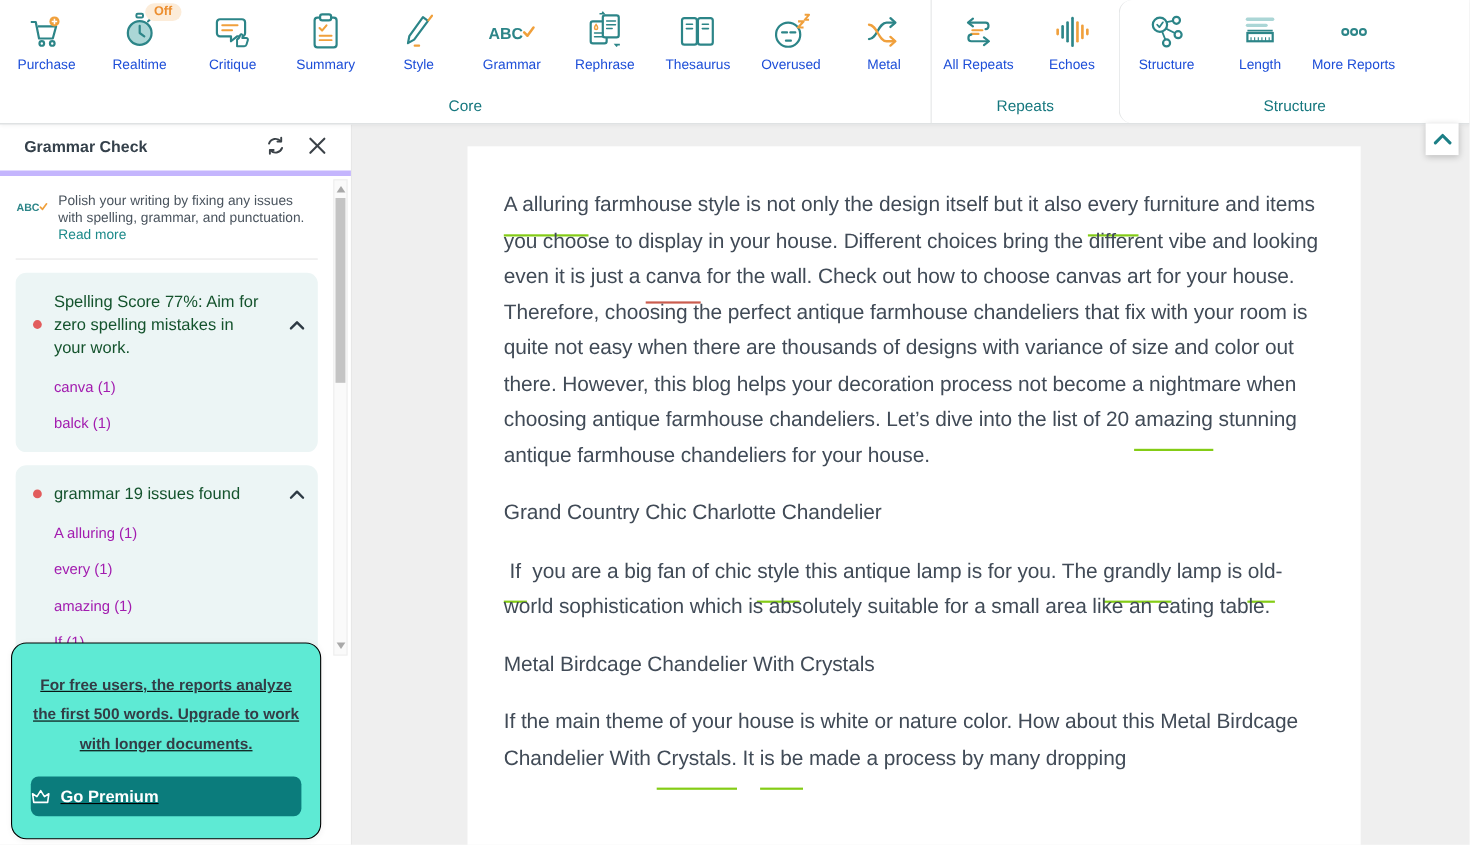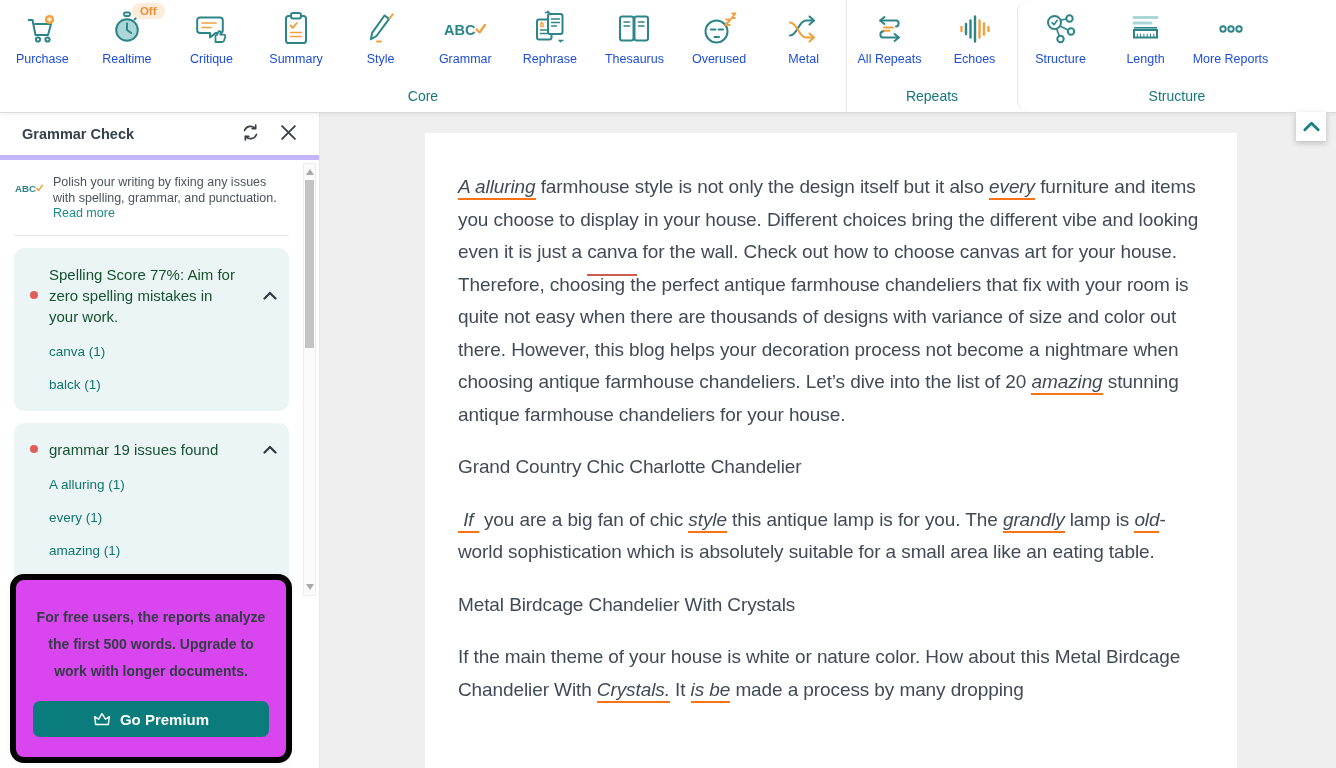--- a/index.html
+++ b/index.html
@@ -34,45 +34,45 @@
               display:flex; align-items:center; justify-content:center; }
   .sb-body { position:absolute; top:47px; left:14px; right:30px; bottom:163px; overflow:hidden; }
   .sb-intro { display:flex; gap:9px; padding:15px 2px 13px 0; border-bottom:1px solid #e6e6e6; }
   .sb-intro-text { font-size:12.5px; line-height:15.5px; color:#4a545e; }
   .sb-intro-text a { color:#1d8a8a; text-decoration:none; }
   .sb-card { background:#ecf5f5; border-radius:10px; margin-top:12px; padding:16px 12px 18px 16px; }
   .sb-card-header { display:flex; align-items:center; }
   .dot { width:8px; height:8px; border-radius:50%; background:#e25c5c; flex:none; }
   .sb-card-title { flex:1; max-width:205px; font-size:15px; line-height:21px; color:#14532d; padding:0 6px 0 11px; }
   .chev { flex:none; margin-left:auto; cursor:pointer; background:none; border:none; display:flex; }
-  .sb-item { font-size:13.5px; color:#0f766e; margin:16px 0 0 19px; cursor:pointer; line-height:17px; }
+  .sb-item { font-size:13.5px; color:#a21caf; margin:16px 0 0 19px; cursor:pointer; line-height:17px; }
 
   
   .sb-scrollbar { position:absolute; right:3px; top:50px; bottom:172px; width:13px;
                   background:#fafafa; border:1px solid #ededed; }
   .sb-scroll-up, .sb-scroll-down { position:absolute; left:2px; width:0; height:0;
                   border-left:4px solid transparent; border-right:4px solid transparent; }
   .sb-scroll-up { top:5px; border-bottom:6px solid #a9a9a9; }
   .sb-scroll-down { bottom:5px; border-top:6px solid #a9a9a9; }
   .sb-thumb { position:absolute; top:16px; left:1px; right:1px; height:168px; background:#c4c4c4; }
 
   
-  .premium { position:absolute; left:10px; right:27px; bottom:5px; background:#d946ef;
-             border:6px solid #000000; border-radius:14px; padding:24px 17px 20px;
-             box-shadow:0 1px 6px rgba(0,0,0,.05); text-align:center; }
+  .premium { position:absolute; left:10px; right:27px; bottom:5px; background:#5eead4;
+             border:1px solid #000000; border-radius:14px; padding:24px 17px 20px;
+             box-shadow:0 1px 6px rgba(0,0,0,.05); text-align:center;text-decoration:underline; }
   .premium-text { font-size:14px; font-weight:600; color:#333d46; line-height:27px; margin-bottom:16px; }
   .premium-btn { width:100%; height:36px; background:#0b7c7c; color:#fff; border:none; border-radius:7px;
                  font-family:"Liberation Sans", sans-serif; font-size:15px; font-weight:bold;
-                 display:flex; align-items:center; justify-content:center; gap:9px; cursor:pointer; }
+                 display:flex; align-items:center; justify-content:flex-start; gap:9px; cursor:pointer; }
 
   
   .doc-card { position:absolute; left:425px; top:133px; width:812px; bottom:-10px; background:#fff;
               padding:20px 33px; overflow:hidden; }
   .doc-card p { font-size:19px; line-height:32.5px; color:#414b57; letter-spacing:-0.1px; margin:18px 0 20px; }
-  .u-blue { border-bottom:2px solid #f97316; padding-bottom:1px; cursor:pointer;font-style:italic; }
+  .u-blue { border-bottom:2px solid #84cc16; padding-bottom:16px; cursor:pointer; }
   .u-red  { border-bottom:2px solid #cb5c4e; padding-bottom:12px; cursor:pointer; }
 
   .collapse-btn { position:absolute; left:1296px; top:112px; width:30px; height:29px; background:#fff;
                   border:none; box-shadow:0 2px 6px rgba(0,0,0,.22); display:flex; align-items:center;
                   justify-content:center; cursor:pointer; z-index:6; }
 </style>
 </head>
 <body>
 
 <div class="toolbar" id="toolbar">

